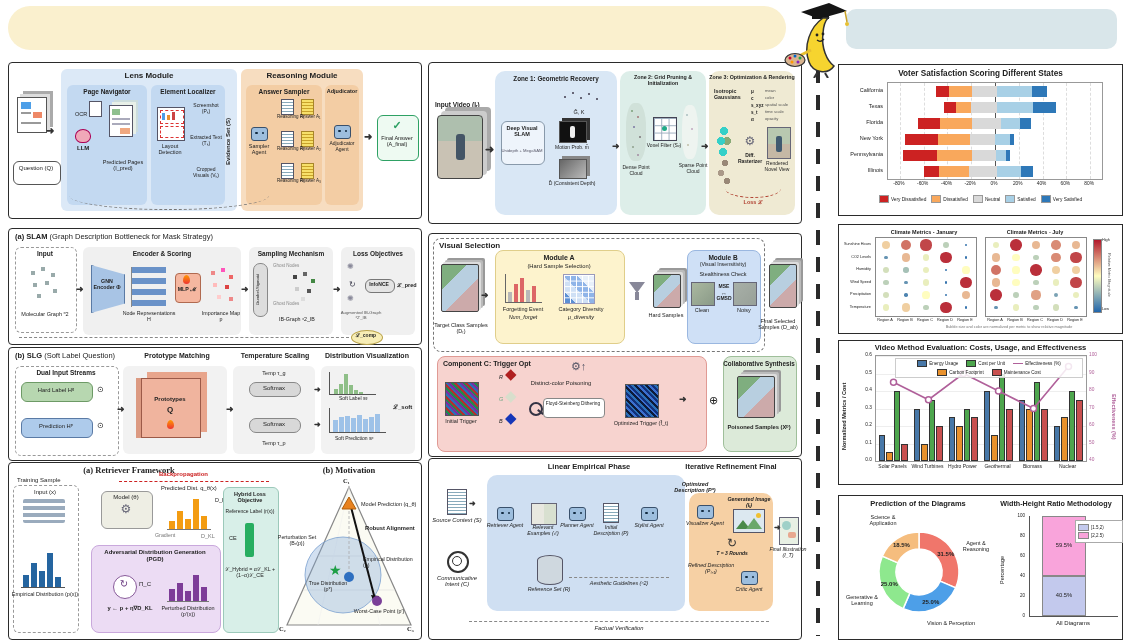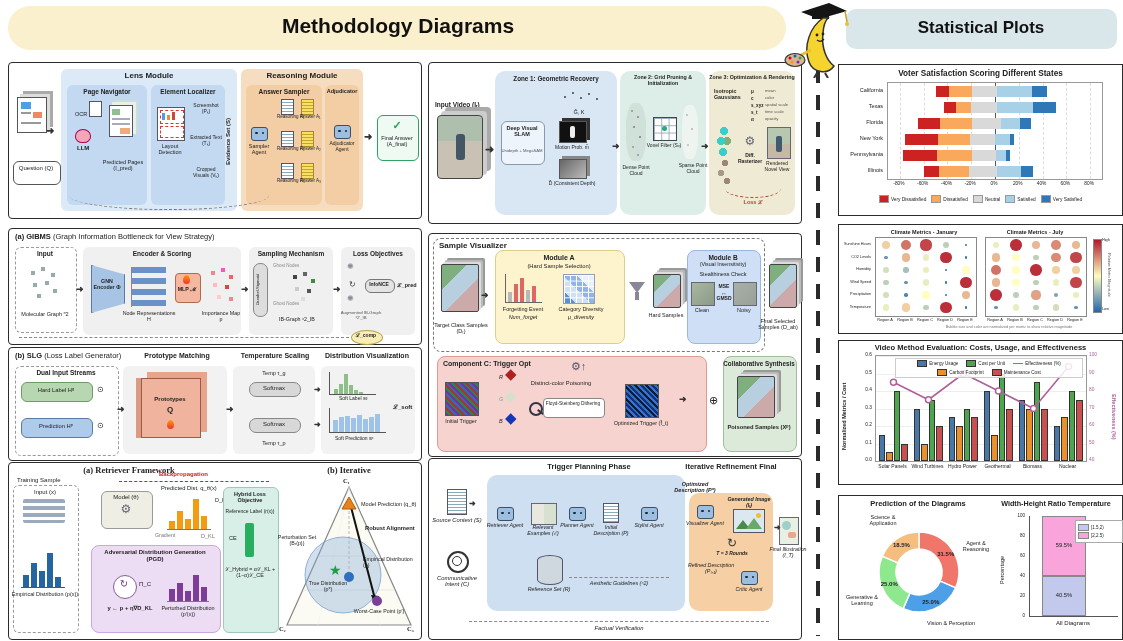--- a/index.html
+++ b/index.html
@@ -26,23 +26,21 @@
   .hatch{background-image:repeating-linear-gradient(45deg,rgba(255,255,255,.5) 0 1.2px,transparent 1.2px 4px);}
   .cyl{position:absolute;background:#cfd8df;border:1px solid #556;border-radius:50%/18%;}
   svg text{font-family:"Liberation Sans",sans-serif;}
 </style>
 </head>
 <body>
 
 <div id="canvas">
 
   <div class="ab" style="left:8px;top:6px;width:778px;height:44px;background:#faf0ce;border-radius:22px;"></div>
-  <div class="lbl b ctr" style="left:108px;top:14px;width:580px;font-size:21px;color:#111;">Methodology Diagrams</div>
   <div class="ab" style="left:846px;top:9px;width:271px;height:40px;background:#d9e6ea;border-radius:10px;"></div>
-  <div class="lbl b ctr" style="left:856px;top:18px;width:250px;font-size:17px;color:#111;">Statistical Plots</div>
 
   <div class="ab" style="left:783px;top:0;width:70px;height:78px;z-index:6;">
     <svg width="70" height="78" viewBox="0 0 70 78">
       <polygon points="18,12 46,3 64,11 36,19" fill="#151515"></polygon>
       <rect x="29" y="13" width="17" height="6" fill="#151515"></rect>
       <line x1="62" y1="11" x2="64" y2="22" stroke="#c9a22a" stroke-width="1.5"></line>
       <circle cx="64" cy="24" r="2" fill="#e8c030"></circle>
       <path d="M40,18 C27,27 20,46 26,62 C30,73 45,75 51,66 C44,61 38,48 40,33 C40.5,26 42,21 45,18 Z" fill="#f6d42f" stroke="#333" stroke-width="1.5"></path>
       <circle cx="34" cy="35" r="1.4" fill="#222"></circle>
         <circle cx="40" cy="34" r="1.4" fill="#222"></circle>
@@ -183,21 +181,21 @@
       <div class="ab" style="left:8px;top:8px;width:6px;height:16px;background:#405a70;border-radius:2px;"></div>
     </div>
     <div class="lbl ctr" style="left:330px;top:98px;width:36px;font-size:5px;">Rendered Novel View</div>
     <div class="ab" style="left:296px;top:116px;width:56px;height:18px;border-bottom:1.2px dashed #b04030;border-radius:0 0 50% 50%;"></div>
     <div class="lbl b ctr" style="left:308px;top:136px;width:32px;font-size:5.5px;color:#b04030;">Loss ℒ</div>
     <div class="arr" style="left:183px;top:78px;font-size:9px;">➜</div>
     <div class="arr" style="left:272px;top:78px;font-size:9px;">➜</div>
   </div>
 
   <div class="panel" style="left:8px;top:228px;width:412px;height:115px;">
-    <div class="lbl" style="left:6px;top:4px;font-size:7.5px;"><span class="b">(a) GIBMS</span> <span>(Graph Information Bottleneck for View Strategy)</span></div>
+    <div class="lbl" style="left:6px;top:4px;font-size:7.5px;"><span class="b">(a) SLAM</span> <span>(Graph Description Bottleneck for Mask Strategy)</span></div>
     <div class="bx" style="left:6px;top:18px;width:60px;height:84px;border:1px dashed #999;"></div>
     <div class="lbl b ctr" style="left:6px;top:21px;width:60px;font-size:6.5px;">Input</div>
     <div class="ab" style="left:16px;top:34px;width:38px;height:40px;background:radial-gradient(circle 2.5px at 8px 10px,#9aa 99%,transparent),radial-gradient(circle 2.5px at 18px 6px,#9aa 99%,transparent),radial-gradient(circle 2.5px at 28px 12px,#9aa 99%,transparent),radial-gradient(circle 2.5px at 10px 22px,#9aa 99%,transparent),radial-gradient(circle 2.5px at 22px 20px,#9aa 99%,transparent),radial-gradient(circle 2.5px at 30px 28px,#9aa 99%,transparent),radial-gradient(circle 2.5px at 14px 33px,#9aa 99%,transparent);"></div>
     <div class="lbl ctr" style="left:6px;top:82px;width:60px;font-size:5.5px;">Molecular Graph ᵊ2</div>
 
     <div class="bx" style="left:74px;top:18px;width:158px;height:88px;background:#f0f0f0;"></div>
     <div class="lbl b ctr" style="left:74px;top:21px;width:158px;font-size:6.5px;">Encoder &amp; Scoring</div>
     <div class="ab" style="left:82px;top:36px;width:32px;height:46px;background:#a8c4e5;border:1px solid #5a7aa5;clip-path:polygon(0 0,100% 20%,100% 80%,0 100%);"></div>
     <div class="lbl b ctr" style="left:82px;top:50px;width:32px;font-size:5.3px;">GNN Encoder Φ</div>
     <div class="ab" style="left:122px;top:38px;width:34px;height:40px;background:repeating-linear-gradient(to bottom,#6a92c8 0 6px,transparent 6px 11px);border-left:1px solid #888;"></div>
@@ -228,21 +226,21 @@
     <div class="lbl ctr" style="left:330px;top:82px;width:44px;font-size:4.3px;color:#555;">Augmented IB-Graph ᵊ2′_IB</div>
     <div class="ab" style="left:10px;top:108px;width:330px;border-top:1px dashed #888;"></div>
     <div class="bx" style="left:342px;top:101px;width:30px;height:13px;background:#f7edb5;border:1px solid #b9a24a;border-radius:50%;"></div>
     <div class="lbl b ctr" style="left:342px;top:104px;width:30px;font-size:5px;">ℒ_comp</div>
     <div class="arr" style="left:67px;top:55px;font-size:9px;">➜</div>
     <div class="arr" style="left:232px;top:55px;font-size:9px;">➜</div>
     <div class="arr" style="left:324px;top:55px;font-size:9px;">➜</div>
   </div>
 
   <div class="panel" style="left:8px;top:347px;width:412px;height:112px;">
-    <div class="lbl" style="left:6px;top:4px;font-size:7.5px;"><span class="b">(b) SLG</span> <span>(Loss Label Generator)</span></div>
+    <div class="lbl" style="left:6px;top:4px;font-size:7.5px;"><span class="b">(b) SLG</span> <span>(Soft Label Question)</span></div>
     <div class="lbl b ctr" style="left:118px;top:4px;width:100px;font-size:7px;">Prototype Matching</div>
     <div class="lbl b ctr" style="left:226px;top:4px;width:80px;font-size:7px;">Temperature Scaling</div>
     <div class="lbl b ctr" style="left:310px;top:4px;width:96px;font-size:7px;">Distribution Visualization</div>
 
     <div class="bx" style="left:6px;top:18px;width:102px;height:88px;border:1px dashed #999;"></div>
     <div class="lbl b ctr" style="left:6px;top:21px;width:102px;font-size:6.5px;">Dual Input Streams</div>
     <div class="bx" style="left:12px;top:34px;width:70px;height:18px;background:#b7d7b0;border:1px solid #6d9a66;"></div>
     <div class="lbl ctr" style="left:12px;top:39px;width:70px;font-size:5.8px;">Hard Label Hᵍ</div>
     <div class="bx" style="left:12px;top:70px;width:70px;height:18px;background:#aecbeb;border:1px solid #5a7aa5;"></div>
     <div class="lbl ctr" style="left:12px;top:75px;width:70px;font-size:5.8px;">Prediction Hᵖ</div>
@@ -286,21 +284,21 @@
     <div class="lbl" style="left:326px;top:88px;font-size:5px;">Soft Prediction sᵖ</div>
     <div class="lbl b" style="left:384px;top:56px;font-size:6px;">ℒ_soft</div>
     <div class="arr" style="left:108px;top:56px;font-size:9px;">➜</div>
     <div class="arr" style="left:217px;top:56px;font-size:9px;">➜</div>
     <div class="arr" style="left:305px;top:37px;font-size:8px;">➜</div>
     <div class="arr" style="left:305px;top:72px;font-size:8px;">➜</div>
   </div>
 
   <div class="panel" style="left:428px;top:233px;width:372px;height:222px;">
     <div class="bx" style="left:4px;top:4px;width:330px;height:112px;border:1.3px dashed #777;border-radius:8px;"></div>
-    <div class="lbl b" style="left:10px;top:8px;font-size:8px;">Sample Visualizer</div>
+    <div class="lbl b" style="left:10px;top:8px;font-size:8px;">Visual Selection</div>
     <div class="stack" style="left:12px;top:30px;width:36px;height:46px;"></div>
     <div class="lbl ctr" style="left:2px;top:88px;width:60px;font-size:5.5px;">Target Class Samples (Dₜ)</div>
 
     <div class="bx" style="left:66px;top:16px;width:128px;height:92px;background:#fdf3cd;border:1px solid #e0ce8a;border-radius:8px;"></div>
     <div class="lbl b ctr" style="left:66px;top:20px;width:128px;font-size:7px;">Module A</div>
     <div class="lbl ctr" style="left:66px;top:29px;width:128px;font-size:5.8px;">(Hard Sample Selection)</div>
     <div class="ab" style="left:76px;top:40px;width:36px;height:28px;border-left:1px solid #666;border-bottom:1px solid #666;">
       <span class="ab" style="left:2px;bottom:0;width:4px;height:10px;background:#b8b8b8;"></span>
       <span class="ab" style="left:8px;bottom:0;width:4px;height:18px;background:#d66;"></span>
       <span class="ab" style="left:14px;bottom:0;width:4px;height:24px;background:#d66;"></span>
@@ -353,21 +351,21 @@
     <div class="bx" style="left:294px;top:122px;width:72px;height:94px;background:#dcead9;border:1px solid #9fbf9a;border-radius:8px;"></div>
     <div class="lbl b ctr" style="left:294px;top:126px;width:72px;font-size:6.3px;">Collaborative Synthesis</div>
     <div class="stack" style="left:308px;top:142px;width:36px;height:40px;"></div>
     <div class="lbl b ctr" style="left:294px;top:190px;width:72px;font-size:5.8px;">Poisoned Samples (Xᵖ)</div>
     <div class="arr" style="left:52px;top:56px;font-size:9px;">➜</div>
     <div class="arr" style="left:250px;top:160px;font-size:9px;">➜</div>
   </div>
 
   <div class="panel" style="left:8px;top:462px;width:412px;height:176px;">
     <div class="lbl b ctr" style="left:40px;top:3px;width:160px;font-size:8.5px;font-family:'Liberation Serif',serif;">(a) Retriever Framework</div>
-    <div class="lbl b ctr" style="left:280px;top:3px;width:120px;font-size:8.5px;font-family:'Liberation Serif',serif;">(b) Iterative</div>
+    <div class="lbl b ctr" style="left:280px;top:3px;width:120px;font-size:8.5px;font-family:'Liberation Serif',serif;">(b) Motivation</div>
     <div class="lbl" style="left:8px;top:14px;font-size:6px;">Training Sample</div>
     <div class="bx" style="left:4px;top:22px;width:64px;height:146px;border:1px dashed #999;"></div>
     <div class="lbl ctr" style="left:4px;top:26px;width:64px;font-size:6px;">Input (x)</div>
     <div class="ab" style="left:14px;top:36px;width:42px;height:24px;background:repeating-linear-gradient(to bottom,#9aabbd 0 4px,transparent 4px 7px);border-radius:2px;"></div>
     <div class="ab" style="left:12px;top:84px;width:44px;height:40px;border-bottom:1px solid #555;">
       <span class="ab" style="left:2px;bottom:0;width:6px;height:12px;background:#2565a0;"></span>
       <span class="ab" style="left:10px;bottom:0;width:6px;height:24px;background:#2565a0;"></span>
       <span class="ab" style="left:18px;bottom:0;width:6px;height:16px;background:#2565a0;"></span>
       <span class="ab" style="left:26px;bottom:0;width:6px;height:34px;background:#2565a0;"></span>
       <span class="ab" style="left:34px;bottom:0;width:6px;height:10px;background:#2565a0;"></span>
@@ -433,21 +431,21 @@
     <div class="lbl b" style="left:398px;top:162px;font-size:6.5px;font-family:'Liberation Serif',serif;">C₃</div>
     <div class="lbl" style="left:352px;top:38px;width:56px;font-size:5.5px;">Model Prediction (q_θ)</div>
     <div class="lbl b" style="left:356px;top:62px;width:52px;font-size:5.8px;">Robust Alignment</div>
     <div class="lbl ctr" style="left:264px;top:72px;width:48px;font-size:5.3px;">Perturbation Set (Bᵣ(p))</div>
     <div class="lbl" style="left:354px;top:94px;width:54px;font-size:5.3px;">Empirical Distribution (p)</div>
     <div class="lbl ctr" style="left:296px;top:118px;width:46px;font-size:5.3px;">True Distribution (p*)</div>
     <div class="lbl ctr" style="left:344px;top:146px;width:52px;font-size:5.3px;">Worst-Case Point (p′)</div>
   </div>
 
   <div class="panel" style="left:428px;top:458px;width:372px;height:180px;">
-    <div class="lbl b ctr" style="left:70px;top:4px;width:180px;font-size:7.5px;">Trigger Planning Phase</div>
+    <div class="lbl b ctr" style="left:70px;top:4px;width:180px;font-size:7.5px;">Linear Empirical Phase</div>
     <div class="lbl b ctr" style="left:252px;top:4px;width:100px;font-size:7.5px;">Iterative Refinement Final</div>
     <div class="doc" style="left:18px;top:30px;width:18px;height:24px;"></div>
     <div class="lbl i ctr" style="left:2px;top:58px;width:52px;font-size:5.8px;">Source Context (S)</div>
     <div class="ab" style="left:18px;top:92px;width:18px;height:18px;border:2px solid #333;border-radius:50%;">
       <div class="ab" style="left:3px;top:3px;width:8px;height:8px;border:1.5px solid #333;border-radius:50%;"></div>
     </div>
     <div class="lbl i ctr" style="left:0px;top:116px;width:56px;font-size:5.8px;">Communicative Intent (C)</div>
 
     <div class="bx" style="left:58px;top:16px;width:198px;height:136px;background:#cfdff2;border-radius:10px;"></div>
     <div class="bot" style="left:68px;top:48px;"></div>
@@ -779,21 +777,21 @@
         <path d="M56.11408437460878,98.71018502735924 A40,40 0 0 1 35.28981497264075,46.11408437460878 L50.89164360926843,52.86559851540005 A23,23 0 0 0 62.86559851540005,83.10835639073157 Z" fill="#8ee88e" stroke="#fff" stroke-width="1.5"></path>
         <text x="42.247152451575964" y="75.77998568590971" text-anchor="middle" font-size="6" font-weight="bold" fill="#222">25.0%</text>
         <path d="M35.28981497264075,46.11408437460878 A40,40 0 0 1 71.99999999999999,22 L72,39 A23,23 0 0 0 50.89164360926843,52.86559851540005 Z" fill="#f5bd7e" stroke="#fff" stroke-width="1.5"></path>
         <text x="54.43126982405977" y="37.25416443621536" text-anchor="middle" font-size="6" font-weight="bold" fill="#222">18.5%</text>
       </svg>
     <div class="lbl ctr" style="left:18px;top:18px;width:52px;font-size:5.5px;">Science &amp; Application</div>
     <div class="lbl ctr" style="left:114px;top:44px;width:46px;font-size:5.5px;">Agent &amp; Reasoning</div>
     <div class="lbl ctr" style="left:0px;top:98px;width:46px;font-size:5.5px;">Generative &amp; Learning</div>
     <div class="lbl ctr" style="left:86px;top:124px;width:52px;font-size:5.5px;">Vision &amp; Perception</div>
 
-    <div class="lbl b ctr" style="left:152px;top:4px;width:130px;font-size:7.2px;">Width-Height Ratio Temperature</div>
+    <div class="lbl b ctr" style="left:152px;top:4px;width:130px;font-size:7.2px;">Width-Height Ratio Methodology</div>
     <div class="lbl" style="left:160px;top:44px;font-size:5.5px;writing-mode:vertical-rl;transform:rotate(180deg);height:60px;text-align:center;">Percentage</div>
     <div class="ab" id="ratio-plot" style="left:190px;top:20px;width:88px;height:100px;border-left:1px solid #555;border-bottom:1px solid #555;">
         <div style="position: absolute; left: 12px; width: 44px; bottom: 0px; height: 40.5px; background: rgb(195, 201, 237); border: 1px solid rgb(136, 136, 136); box-sizing: border-box;">
           <div style="position: absolute; left: 0px; right: 0px; top: 50%; margin-top: -4px; text-align: center; font-size: 5.8px;">40.5%</div>
         </div>
         <div style="position: absolute; left: 12px; width: 44px; bottom: 40.5px; height: 59.5px; background: rgb(249, 164, 219); border: 1px solid rgb(136, 136, 136); box-sizing: border-box;">
           <div style="position: absolute; left: 0px; right: 0px; top: 50%; margin-top: -4px; text-align: center; font-size: 5.8px;">59.5%</div>
         </div>
       </div>
     <div class="ab" id="ratio-yticks" style="left:174px;top:20px;width:14px;height:100px;">

